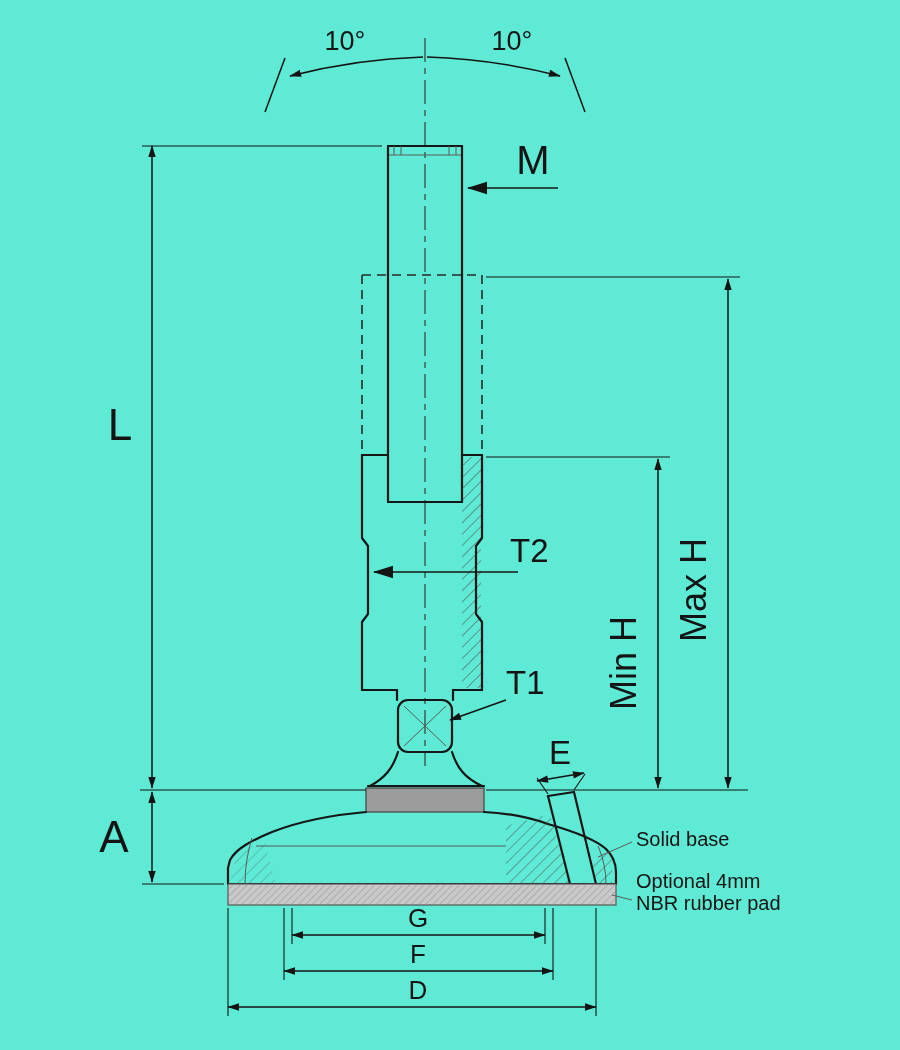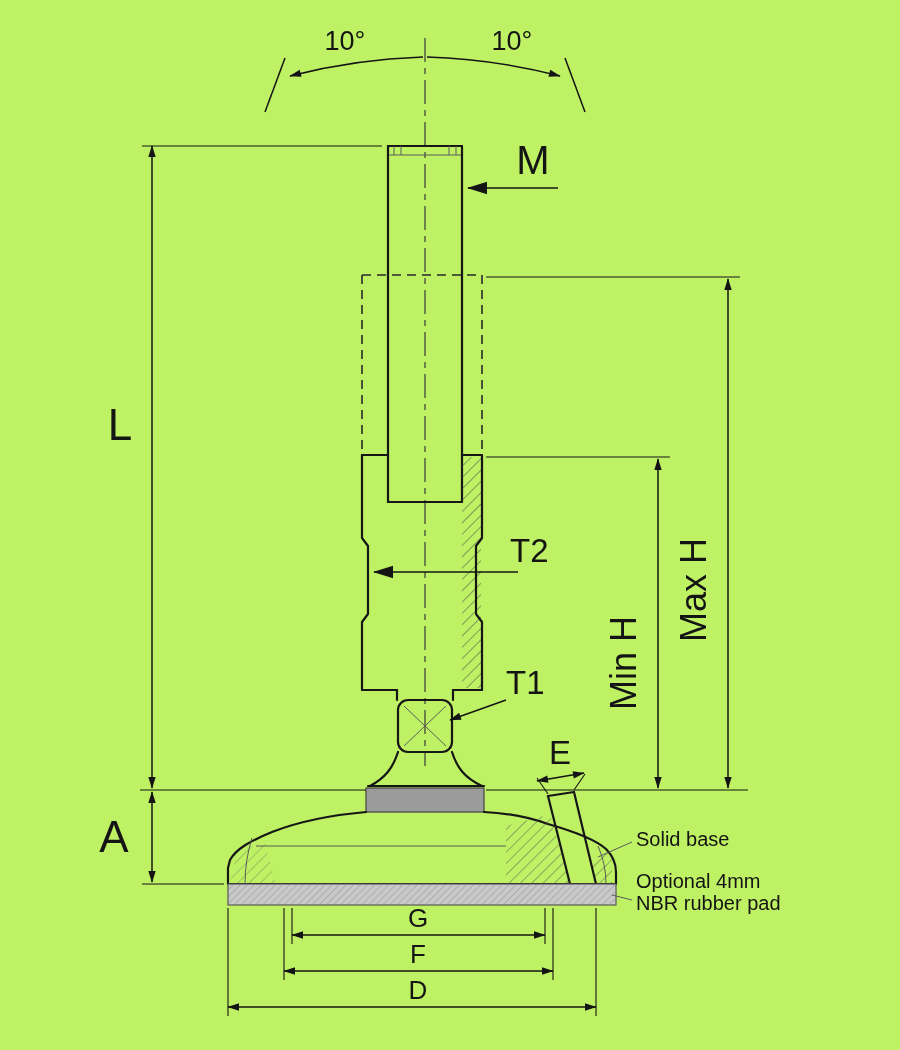--- a/index.html
+++ b/index.html
@@ -1,16 +1,16 @@
 <!DOCTYPE html>
 <html><head>
 <meta charset="utf-8">
 <style>
   html,body{margin:0;padding:0;background:#ffffff;}
-  .page{width:900px;height:1050px;position:relative;background:#bef264;overflow:hidden;}
+  .page{width:900px;height:1050px;position:relative;background:#5eead4;overflow:hidden;}
   svg{display:block;}
   text{font-family:"Liberation Sans", sans-serif;fill:#141414;}
   .s{stroke:#161616;stroke-width:2.2;fill:none;stroke-linejoin:round;stroke-linecap:round;}
   .thin{stroke:#5a5a5a;stroke-width:1;fill:none;}
   .dim{stroke:#141414;stroke-width:1.5;fill:none;}
   .ext{stroke:#141414;stroke-width:1.1;fill:none;}
   .dash{stroke:#2a2a2a;stroke-width:1.6;fill:none;stroke-dasharray:9 6;}
   .cl{stroke:#3a3a3a;stroke-width:1.2;fill:none;stroke-dasharray:24 6 6 6;}
   .lbl-big{font-size:44px;}
   .lbl-med{font-size:36px;}

